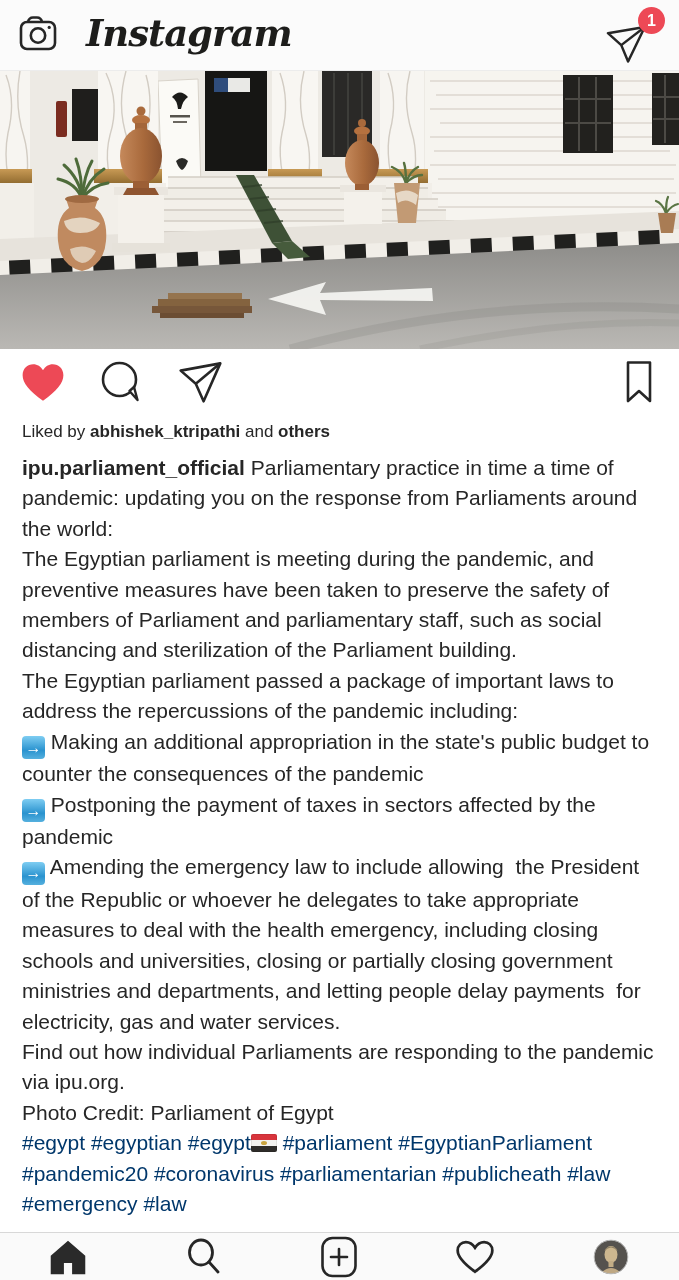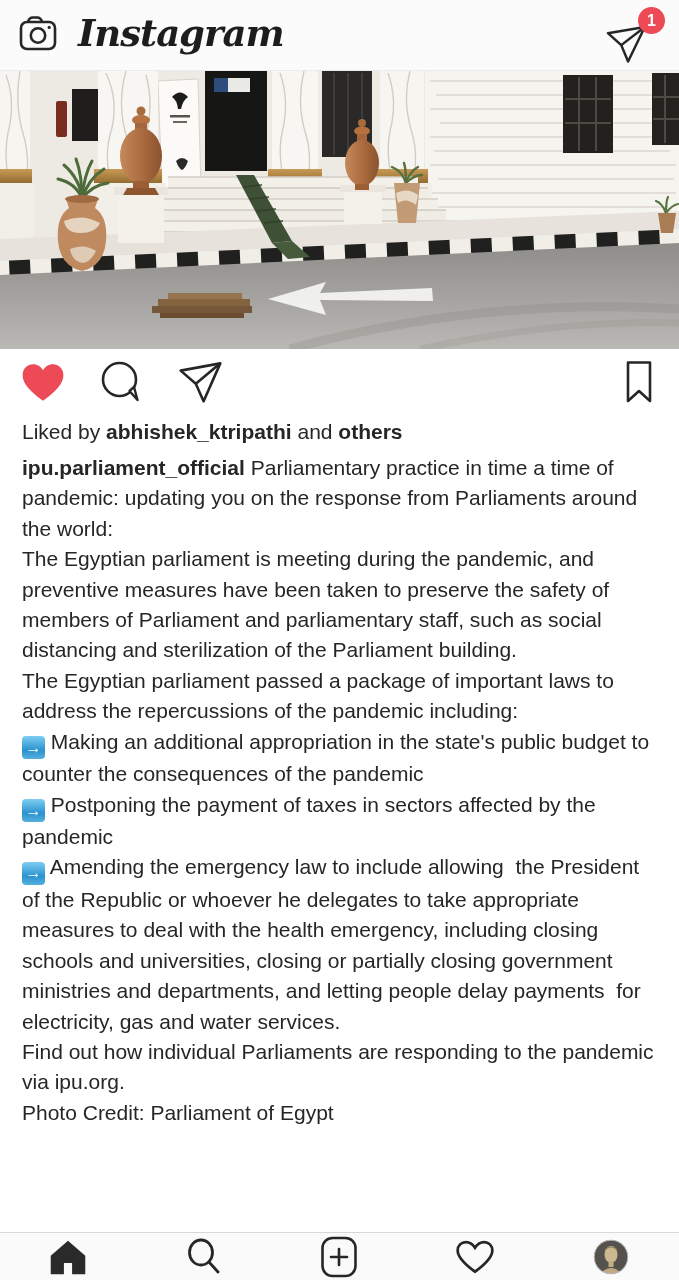--- a/index.html
+++ b/index.html
@@ -3,21 +3,21 @@
 <meta charset="utf-8">
 <style>
   html,body{margin:0;padding:0;background:#fff;}
   .phone{
     position:relative;width:679px;height:1280px;margin:0 auto;background:#fff;
     font-family:"Liberation Sans",sans-serif;color:#262626;overflow:hidden;
   }
   
   .topbar{
     height:71px;background:#fbfbfb;border-bottom:1px solid #ececec;
-    display:flex;align-items:center;padding:0 18px;box-sizing:border-box;
+    display:flex;align-items:center;padding:0 18px;box-sizing:border-box;gap:8px;
   }
   .cam{flex:0 0 auto;margin-top:2px;}
   .wordmark{
     font-family:"DejaVu Serif",serif;font-style:italic;font-weight:600;
     font-size:37px;letter-spacing:-1px;color:#1d1d1b;margin-left:20px;margin-top:-4px;
   }
   .dm-wrap{margin-left:auto;position:relative;width:58px;height:60px;}
   .dm-wrap svg{position:absolute;left:0;top:16px;}
   .dm-badge{
     position:absolute;right:-4px;top:2px;width:27px;height:27px;border-radius:50%;
@@ -26,21 +26,21 @@
   }
   
   .photo{width:679px;height:278px;display:block;background:#efece7;}
   
   .actionbar{
     display:flex;align-items:center;gap:32px;padding:12px 20px 6px 20px;height:46px;
   }
   .actionbar .spacer{flex:1;}
   
   .liked-by{
-    padding:0 22px;font-size:21px;line-height:29px;margin-top:4px;white-space:pre-wrap;
+    padding:0 22px;font-size:17px;line-height:29px;margin-top:4px;white-space:pre-wrap;
   }
   .liked-by b{font-weight:700;}
   .caption-block{
     padding:0 22px;font-size:21px;line-height:30.4px;margin-top:7px;
   }
   .cap-line{white-space:pre-wrap;word-wrap:break-word;}
   .cap-user{font-weight:700;text-align:right;}
   .hashtags{white-space:pre-wrap;word-wrap:break-word;color:#00376b;}
   .emoji-arrow{
     display:inline-flex;align-items:center;justify-content:center;
@@ -322,20 +322,21 @@
 
   <div class="caption-block">
     <div class="cap-line"><span class="cap-user">ipu.parliament_official</span><span> Parliamentary practice in time a time of pandemic: updating you on the response from Parliaments around the world:
 The Egyptian parliament is meeting during the pandemic, and preventive measures have been taken to preserve the safety of members of Parliament and parliamentary staff, such as social distancing and sterilization of the Parliament building.
 The Egyptian parliament passed a package of important laws to address the repercussions of the pandemic including:
 <span class="emoji-arrow">→</span> Making an additional appropriation in the state's public budget to counter the consequences of the pandemic
 <span class="emoji-arrow">→</span> Postponing the payment of taxes in sectors affected by the pandemic
 <span class="emoji-arrow">→</span> Amending the emergency law to include allowing  the President of the Republic or whoever he delegates to take appropriate measures to deal with the health emergency, including closing schools and universities, closing or partially closing government ministries and departments, and letting people delay payments  for electricity, gas and water services.
 Find out how individual Parliaments are responding to the pandemic via ipu.org.
 Photo Credit: Parliament of Egypt</span></div>
+    <div class="hashtags">#egypt #egyptian #egypt<span class="emoji-flag"><span class="flag-dot"></span></span> #parliament #EgyptianParliament #pandemic20 #coronavirus #parliamentarian #publicheath #law #emergency #law</div>
   </div>
 
   <div class="bottomnav">
     <span class="nav-item">
       <svg width="40" height="42" viewBox="0 0 44 44">
         <path d="M22 4 L41 20.5 V41 H26.5 V28.5 H17.5 V41 H3 V20.5 Z" fill="#2a2a2a"></path>
       </svg>
     </span>
     <span class="nav-item">
       <svg width="40" height="42" viewBox="0 0 40 42">

